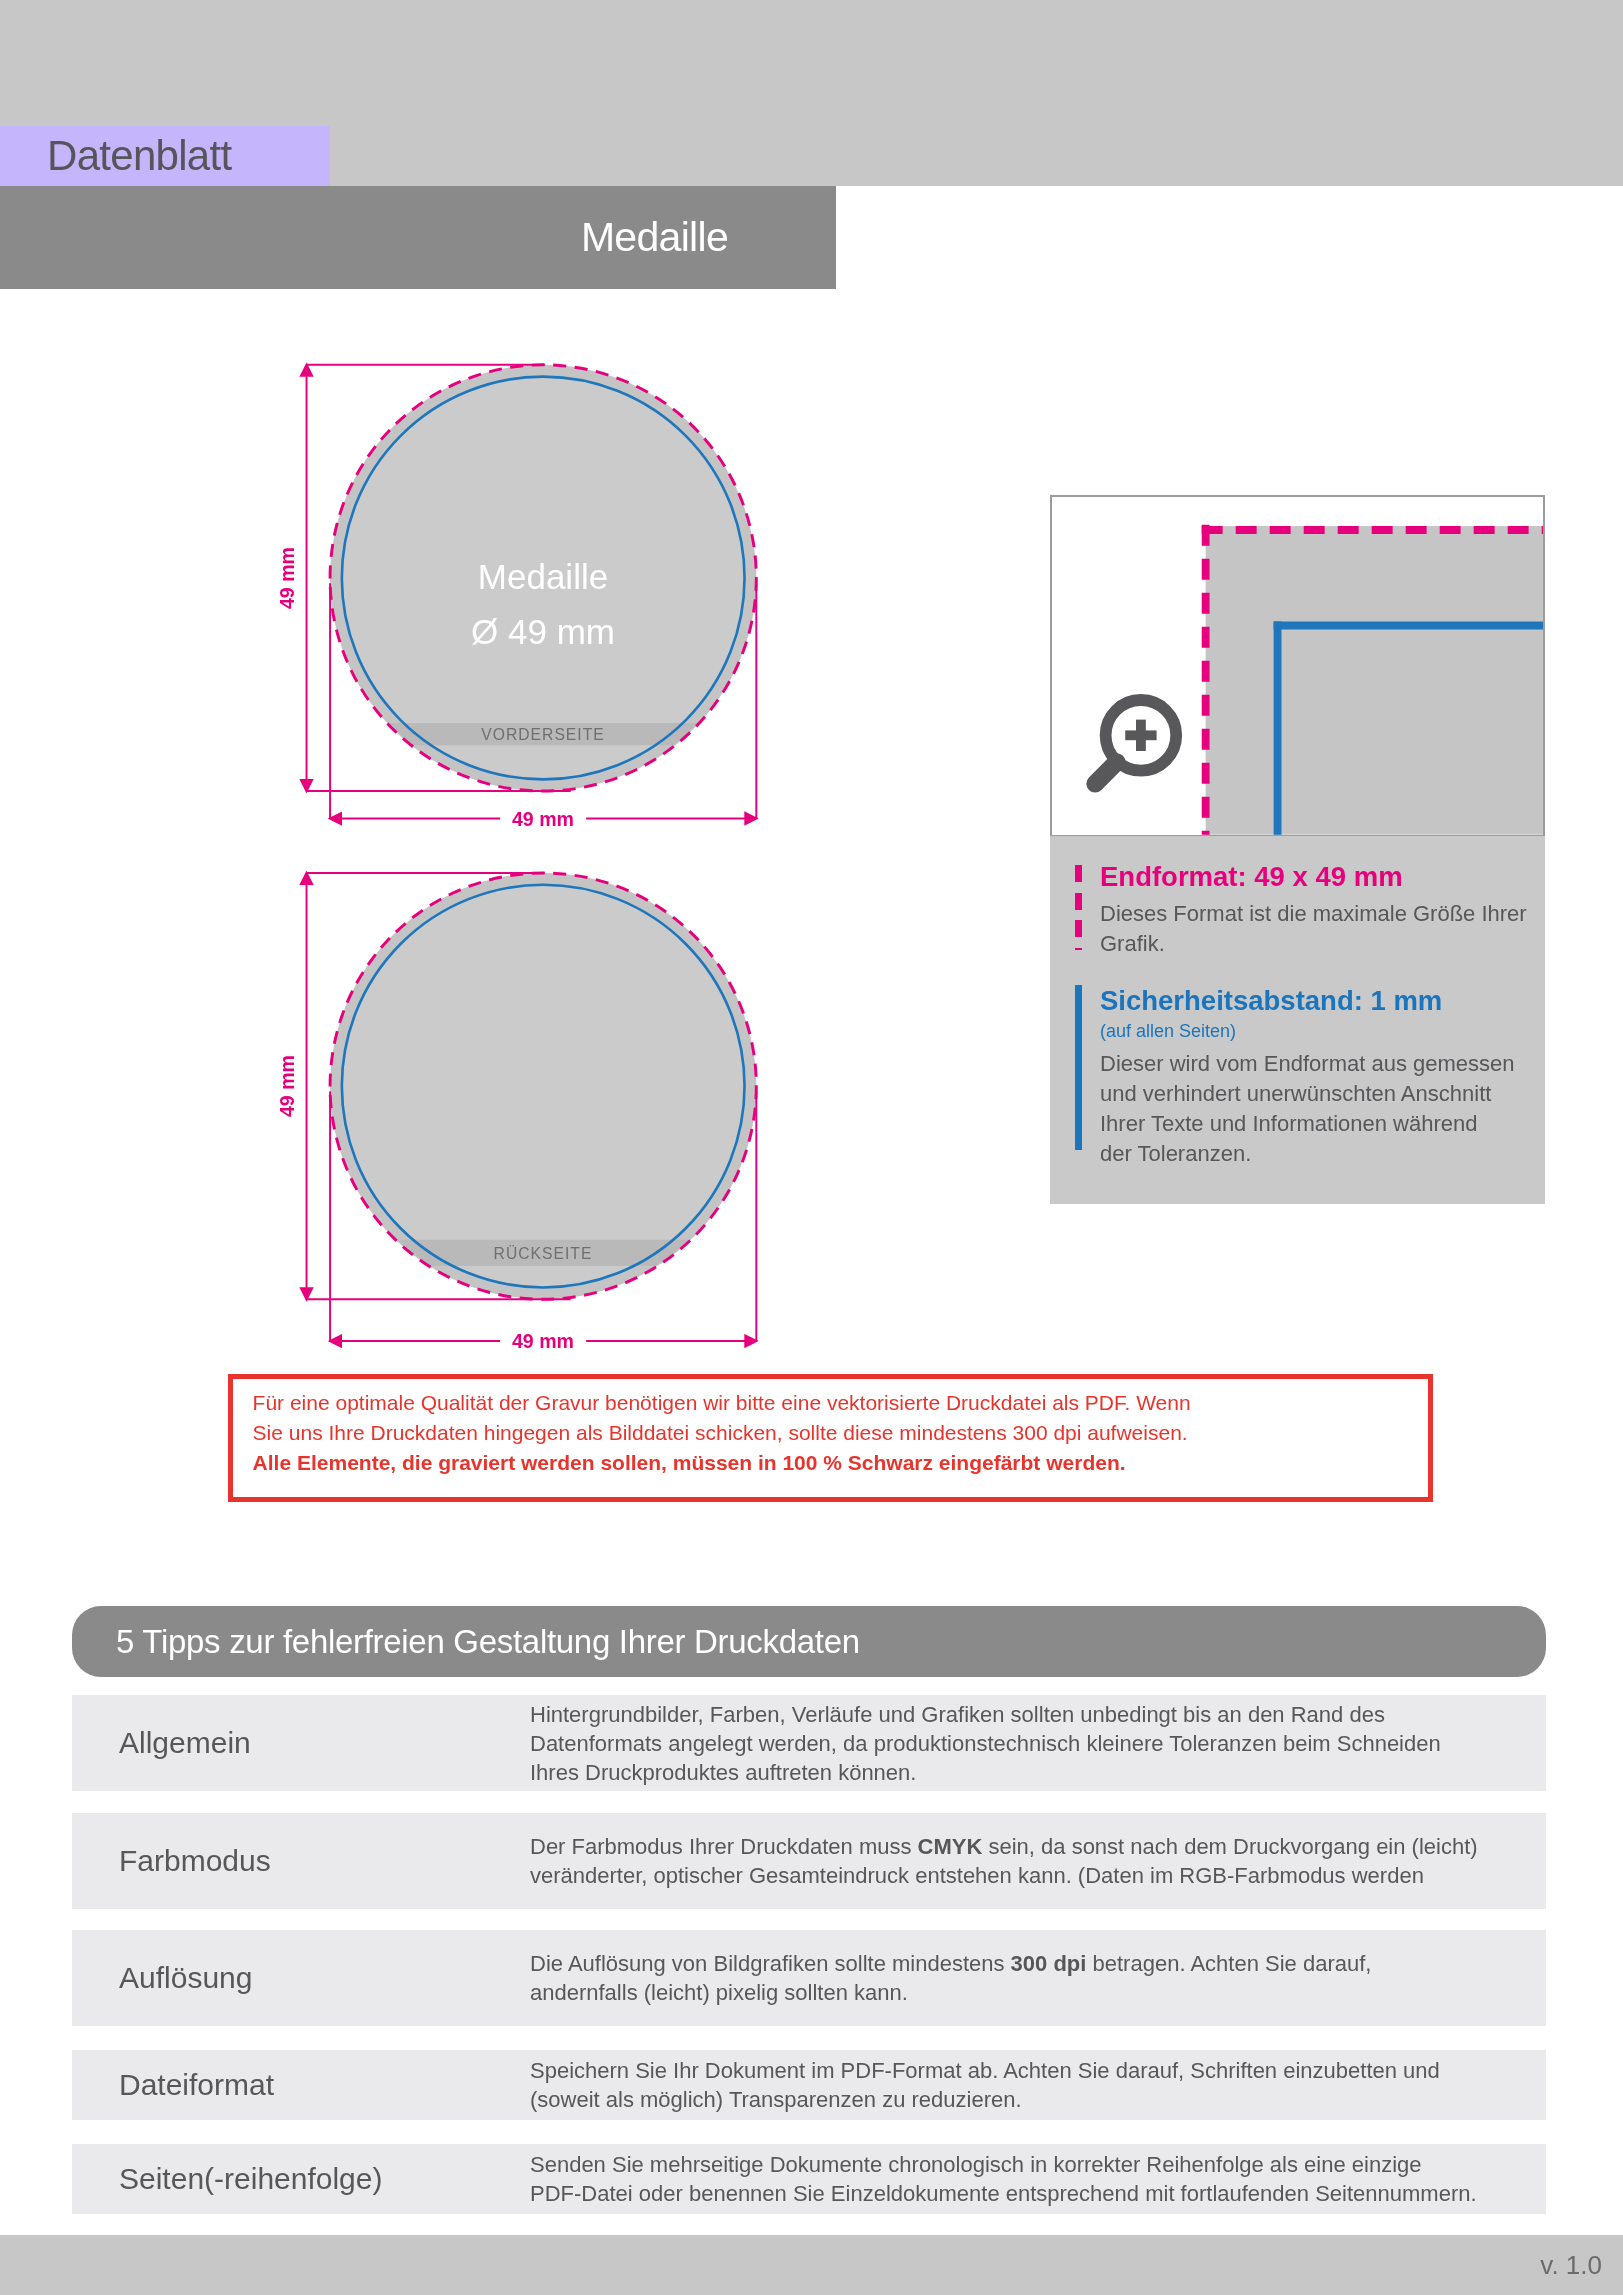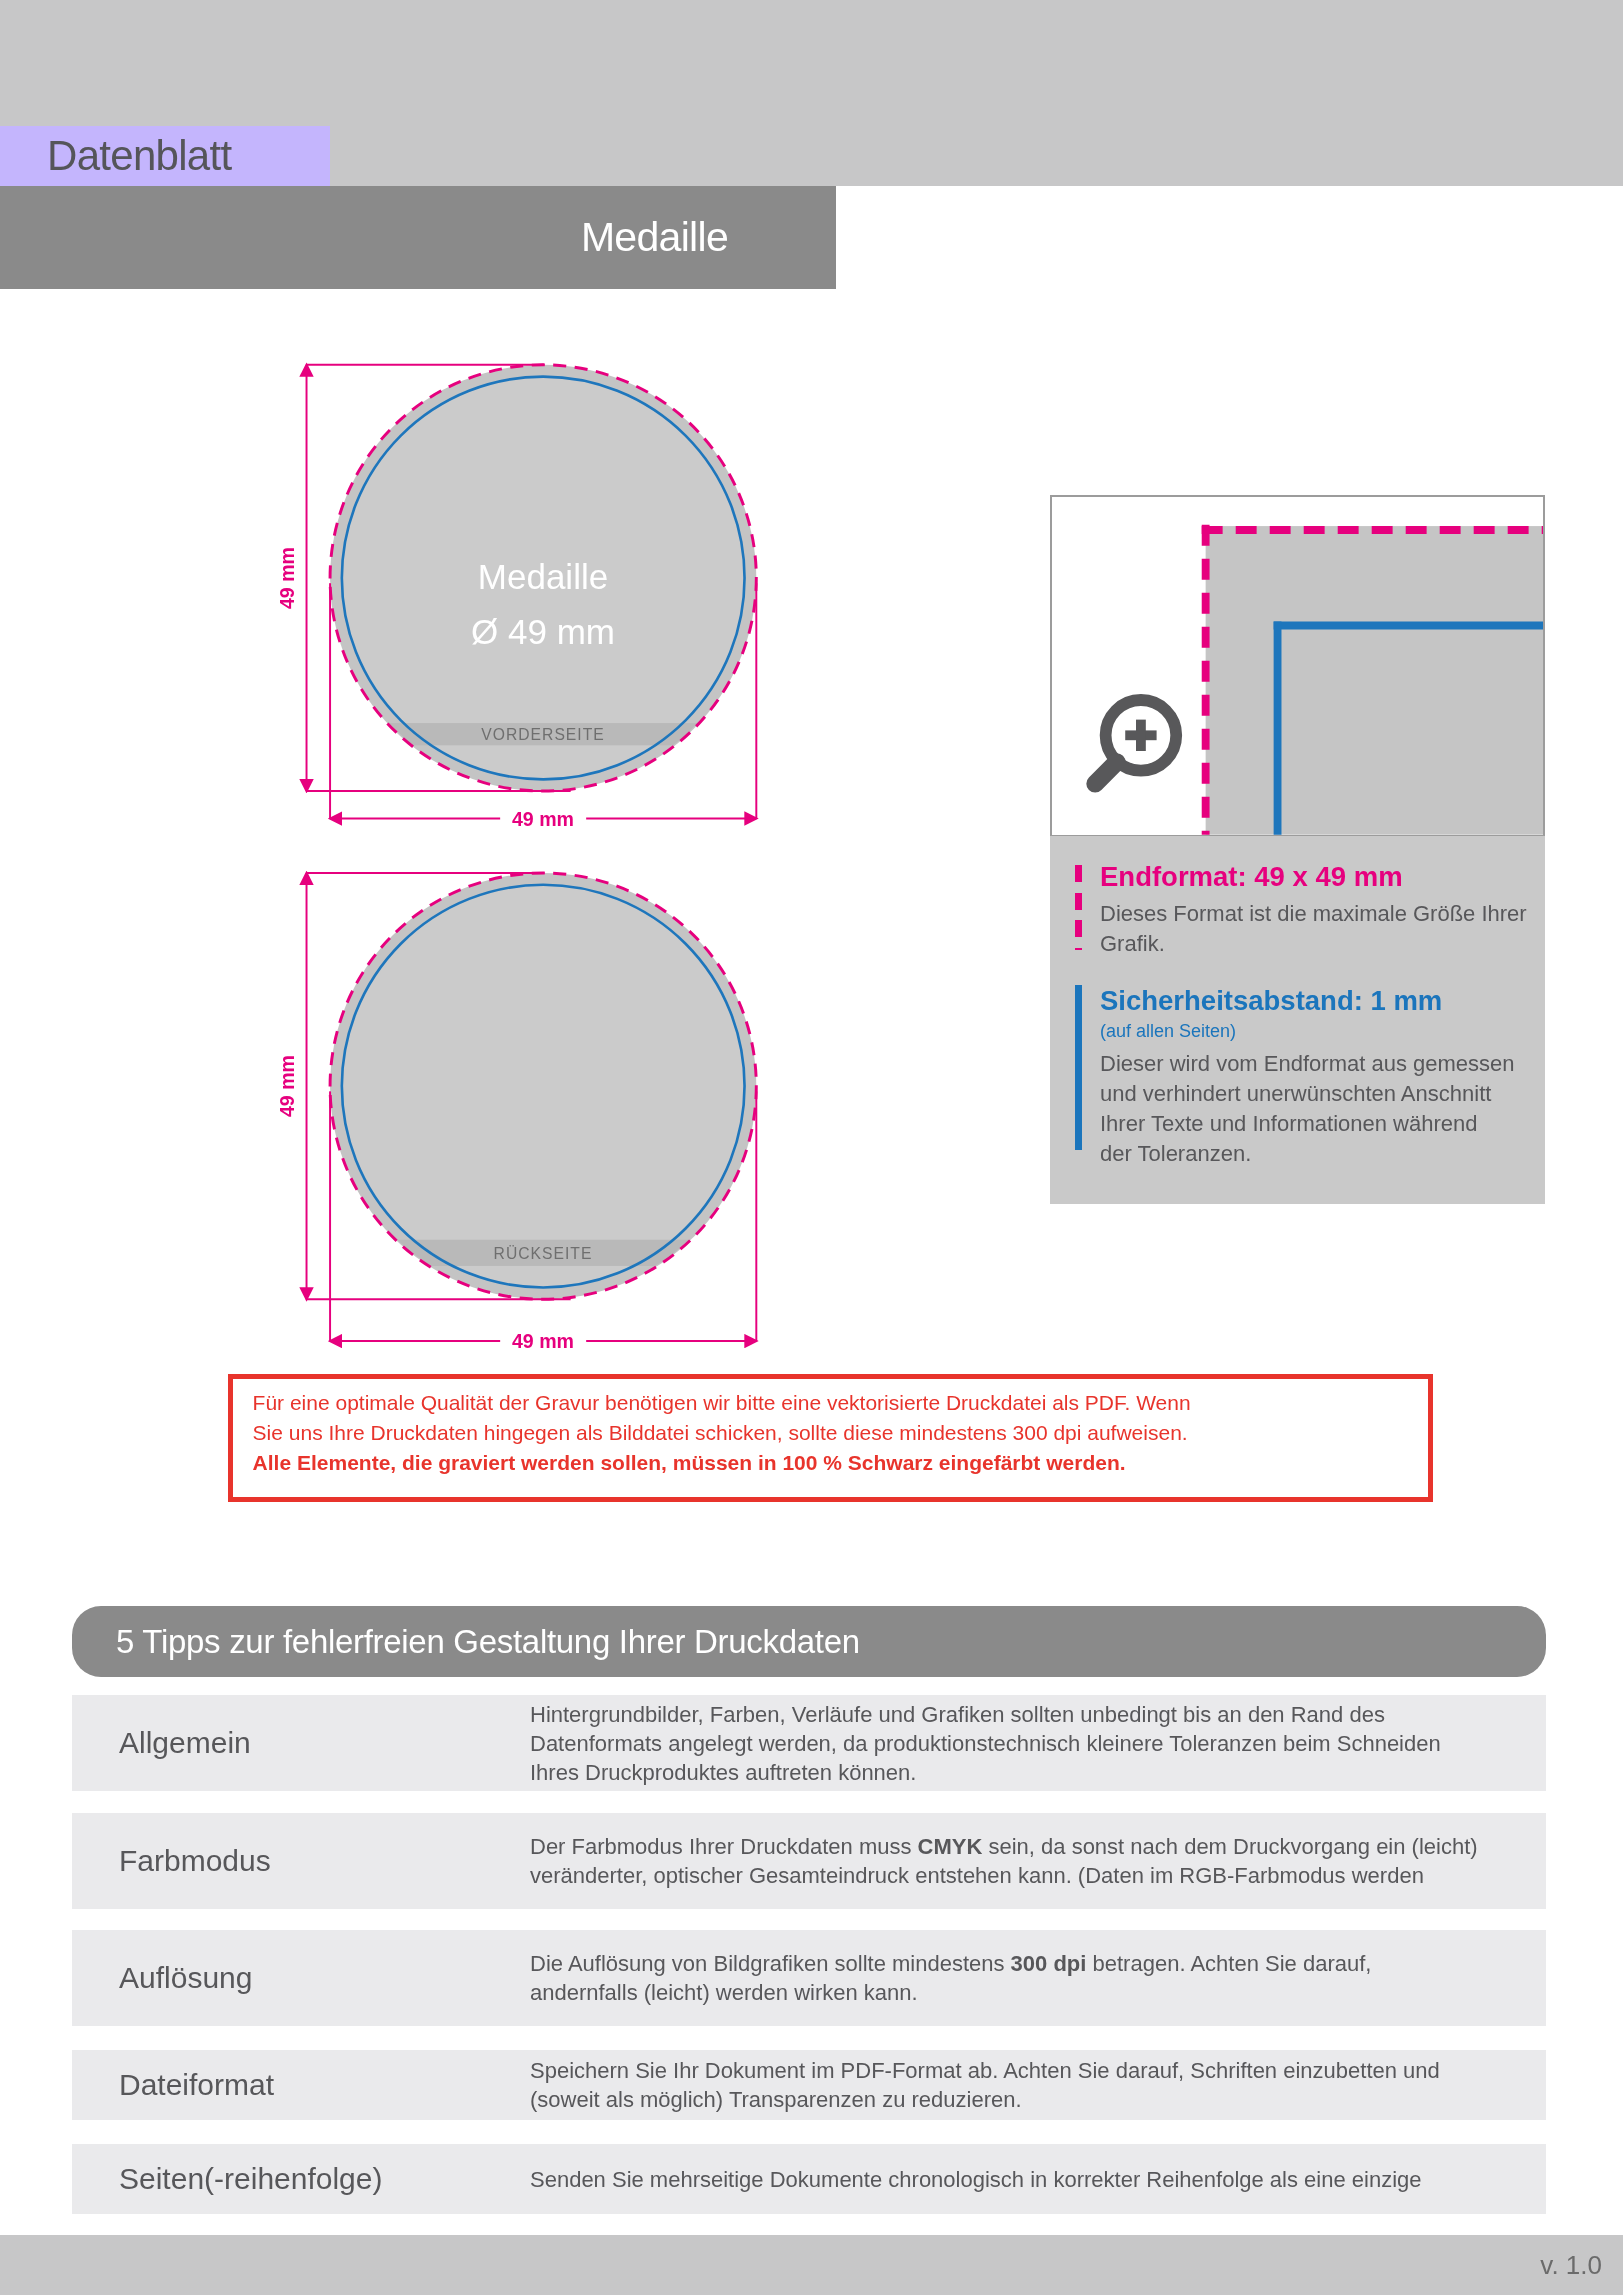--- a/index.html
+++ b/index.html
@@ -191,35 +191,36 @@
     <div><span>veränderter, optischer Gesamteindruck entstehen kann. (Daten im RGB-Farbmodus werden</span></div>
   </div>
 </div>
 
 <div class="abs tip-row" style="top:1930px;height:96px;">
   <div class="tip-label">Auflösung</div>
   <div class="tip-body">
     <div>
       <span>Die Auflösung von Bildgrafiken sollte mindestens </span><span class="b">300 dpi</span><span> betragen. Achten Sie darauf,</span>
     </div>
-    <div><span>andernfalls (leicht) werden wirken kann.</span></div>
+    <div><span>andernfalls (leicht) pixelig sollten kann.</span></div>
   </div>
 </div>
 
 <div class="abs tip-row" style="top:2050px;height:70px;">
   <div class="tip-label">Dateiformat</div>
   <div class="tip-body">
     <div><span>Speichern Sie Ihr Dokument im PDF-Format ab. Achten Sie darauf, Schriften einzubetten und</span></div>
     <div><span>(soweit als möglich) Transparenzen zu reduzieren.</span></div>
   </div>
 </div>
 
 <div class="abs tip-row" style="top:2144px;height:70px;">
   <div class="tip-label">Seiten(-reihenfolge)</div>
   <div class="tip-body">
     <div><span>Senden Sie mehrseitige Dokumente chronologisch in korrekter Reihenfolge als eine einzige</span></div>
+    <div><span>PDF-Datei oder benennen Sie Einzeldokumente entsprechend mit fortlaufenden Seitennummern.</span></div>
   </div>
 </div>
 
 <div class="abs footer">
   <span>v. 1.0</span>
 </div>
 
 
 </body></html>

